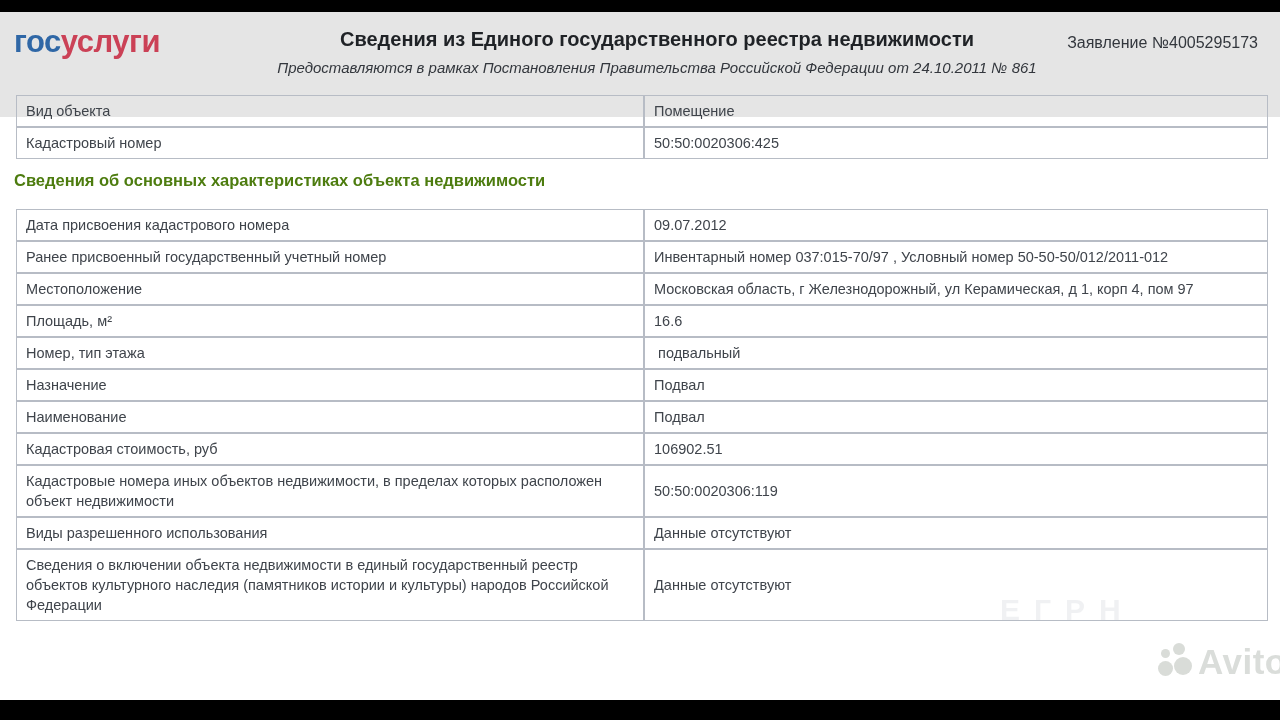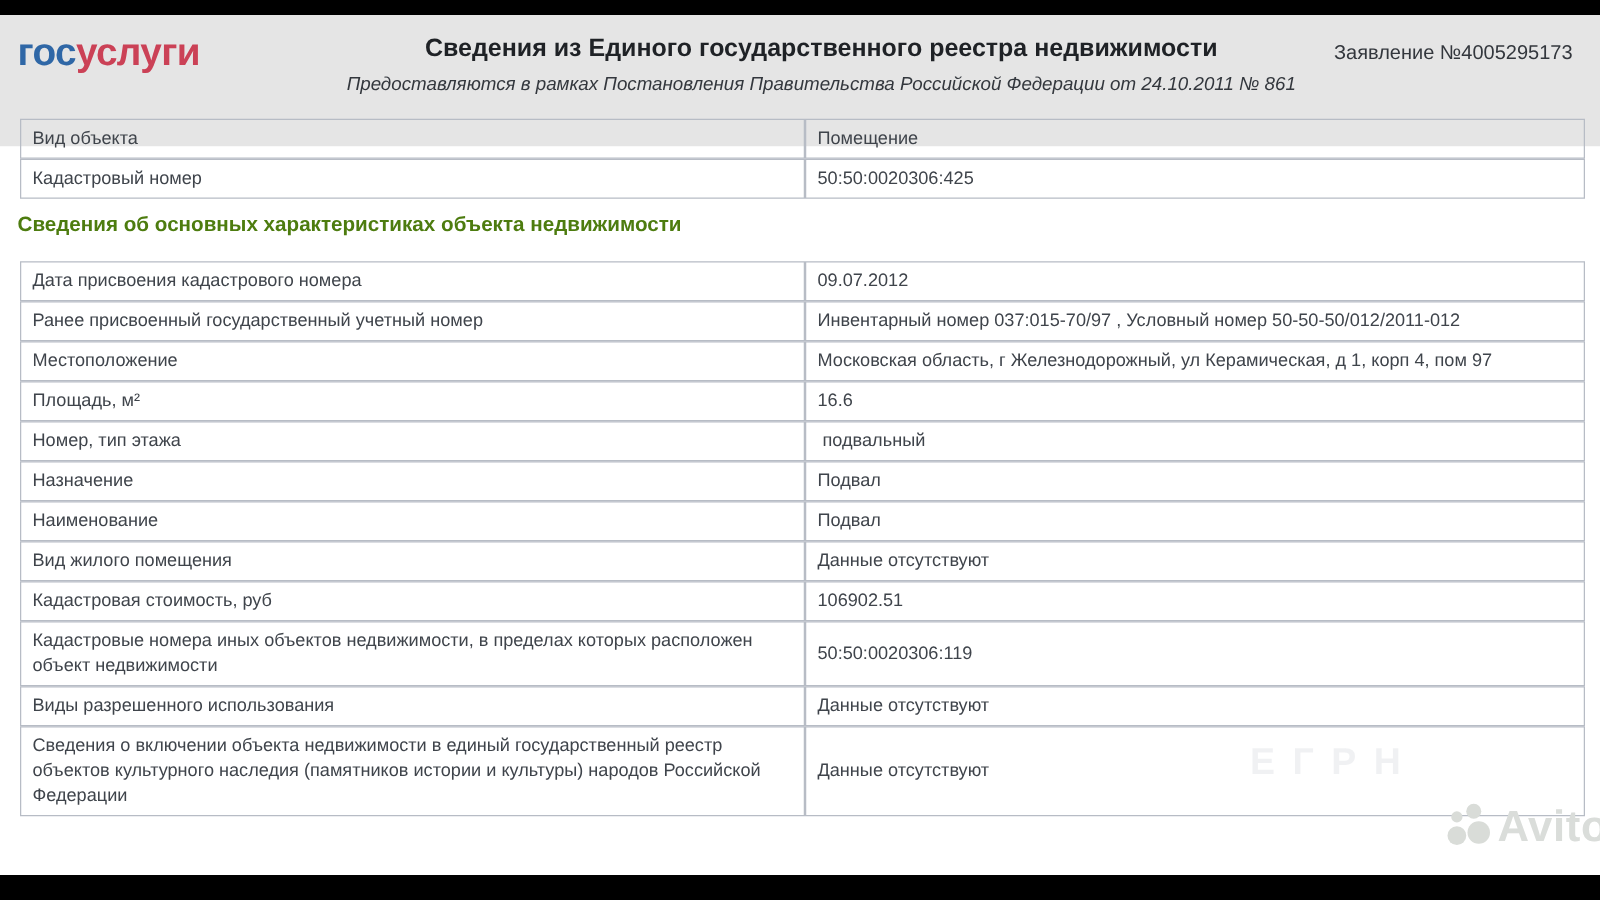--- a/index.html
+++ b/index.html
@@ -135,24 +135,20 @@
       </tr>
       <tr>
         <td class="label-cell">Назначение</td>
         <td class="value-cell">Подвал</td>
       </tr>
       <tr>
         <td class="label-cell">Наименование</td>
         <td class="value-cell">Подвал</td>
       </tr>
       <tr>
-        <td class="label-cell">Вид жилого помещения</td>
-        <td class="value-cell">Данные отсутствуют</td>
-      </tr>
-      <tr>
         <td class="label-cell">Кадастровая стоимость, руб</td>
         <td class="value-cell">106902.51</td>
       </tr>
       <tr>
         <td class="label-cell">Кадастровые номера иных объектов недвижимости, в пределах которых расположен объект недвижимости</td>
         <td class="value-cell">50:50:0020306:119</td>
       </tr>
       <tr>
         <td class="label-cell">Виды разрешенного использования</td>
         <td class="value-cell">Данные отсутствуют</td>

